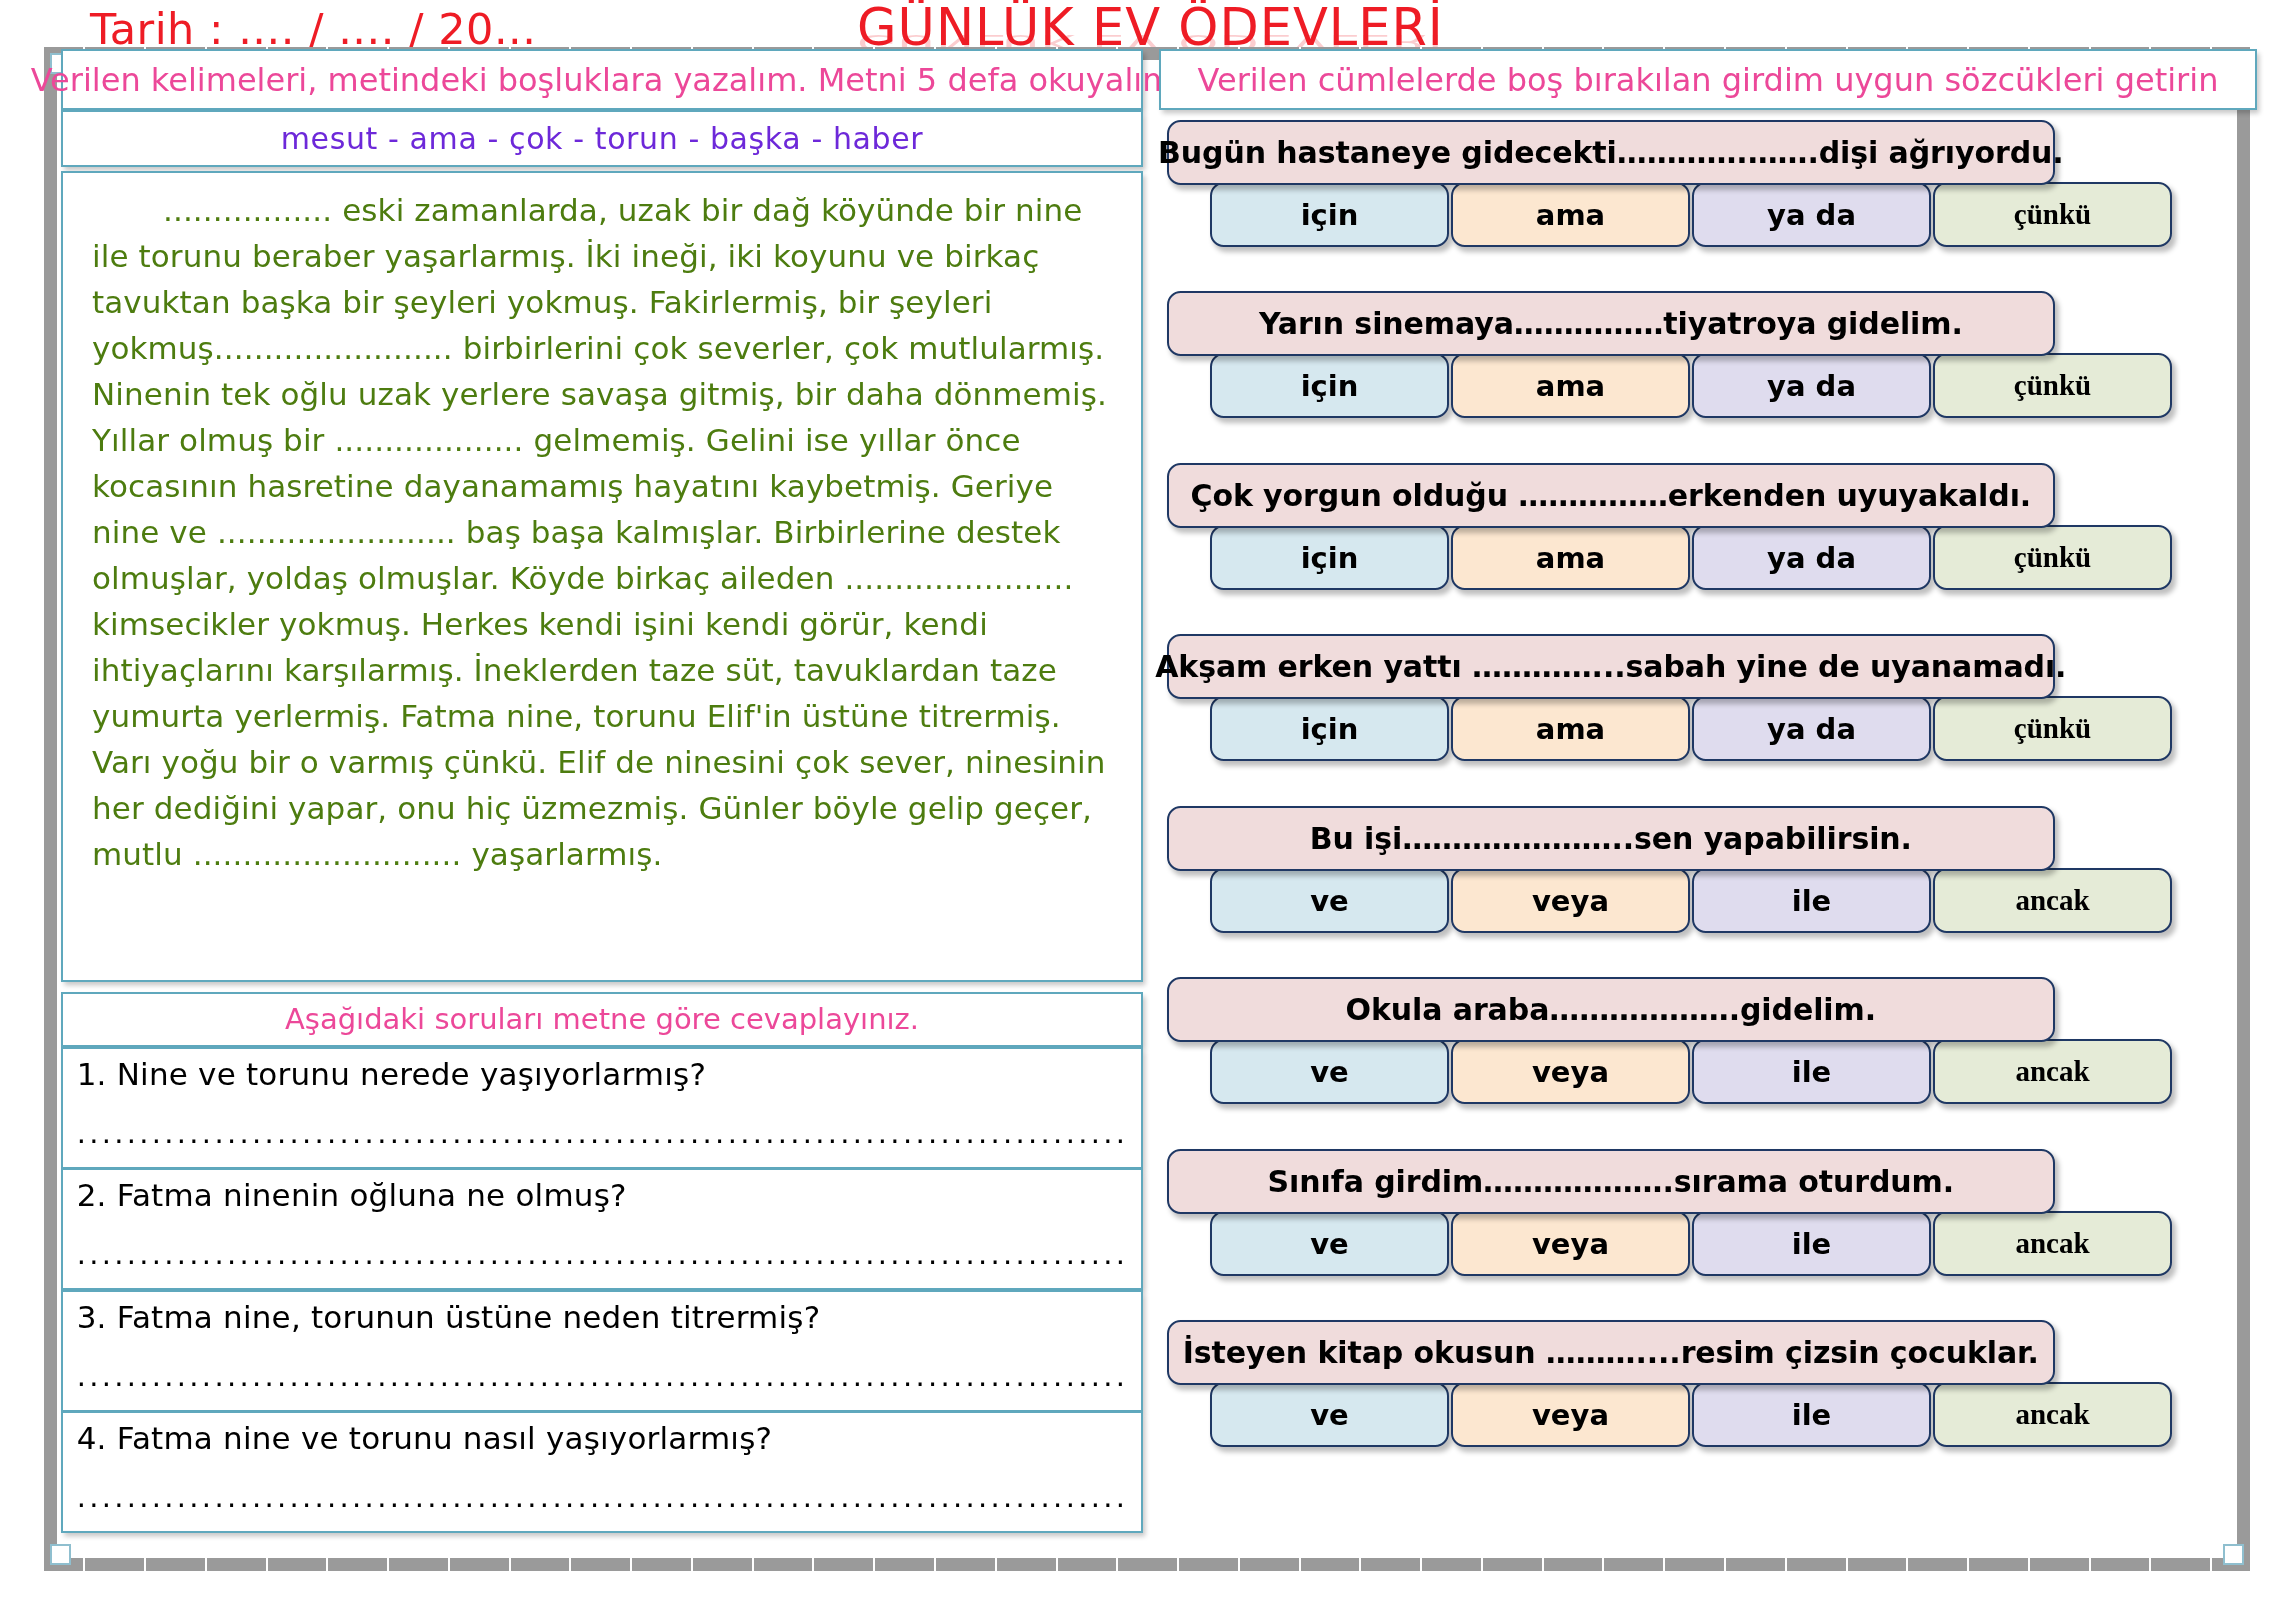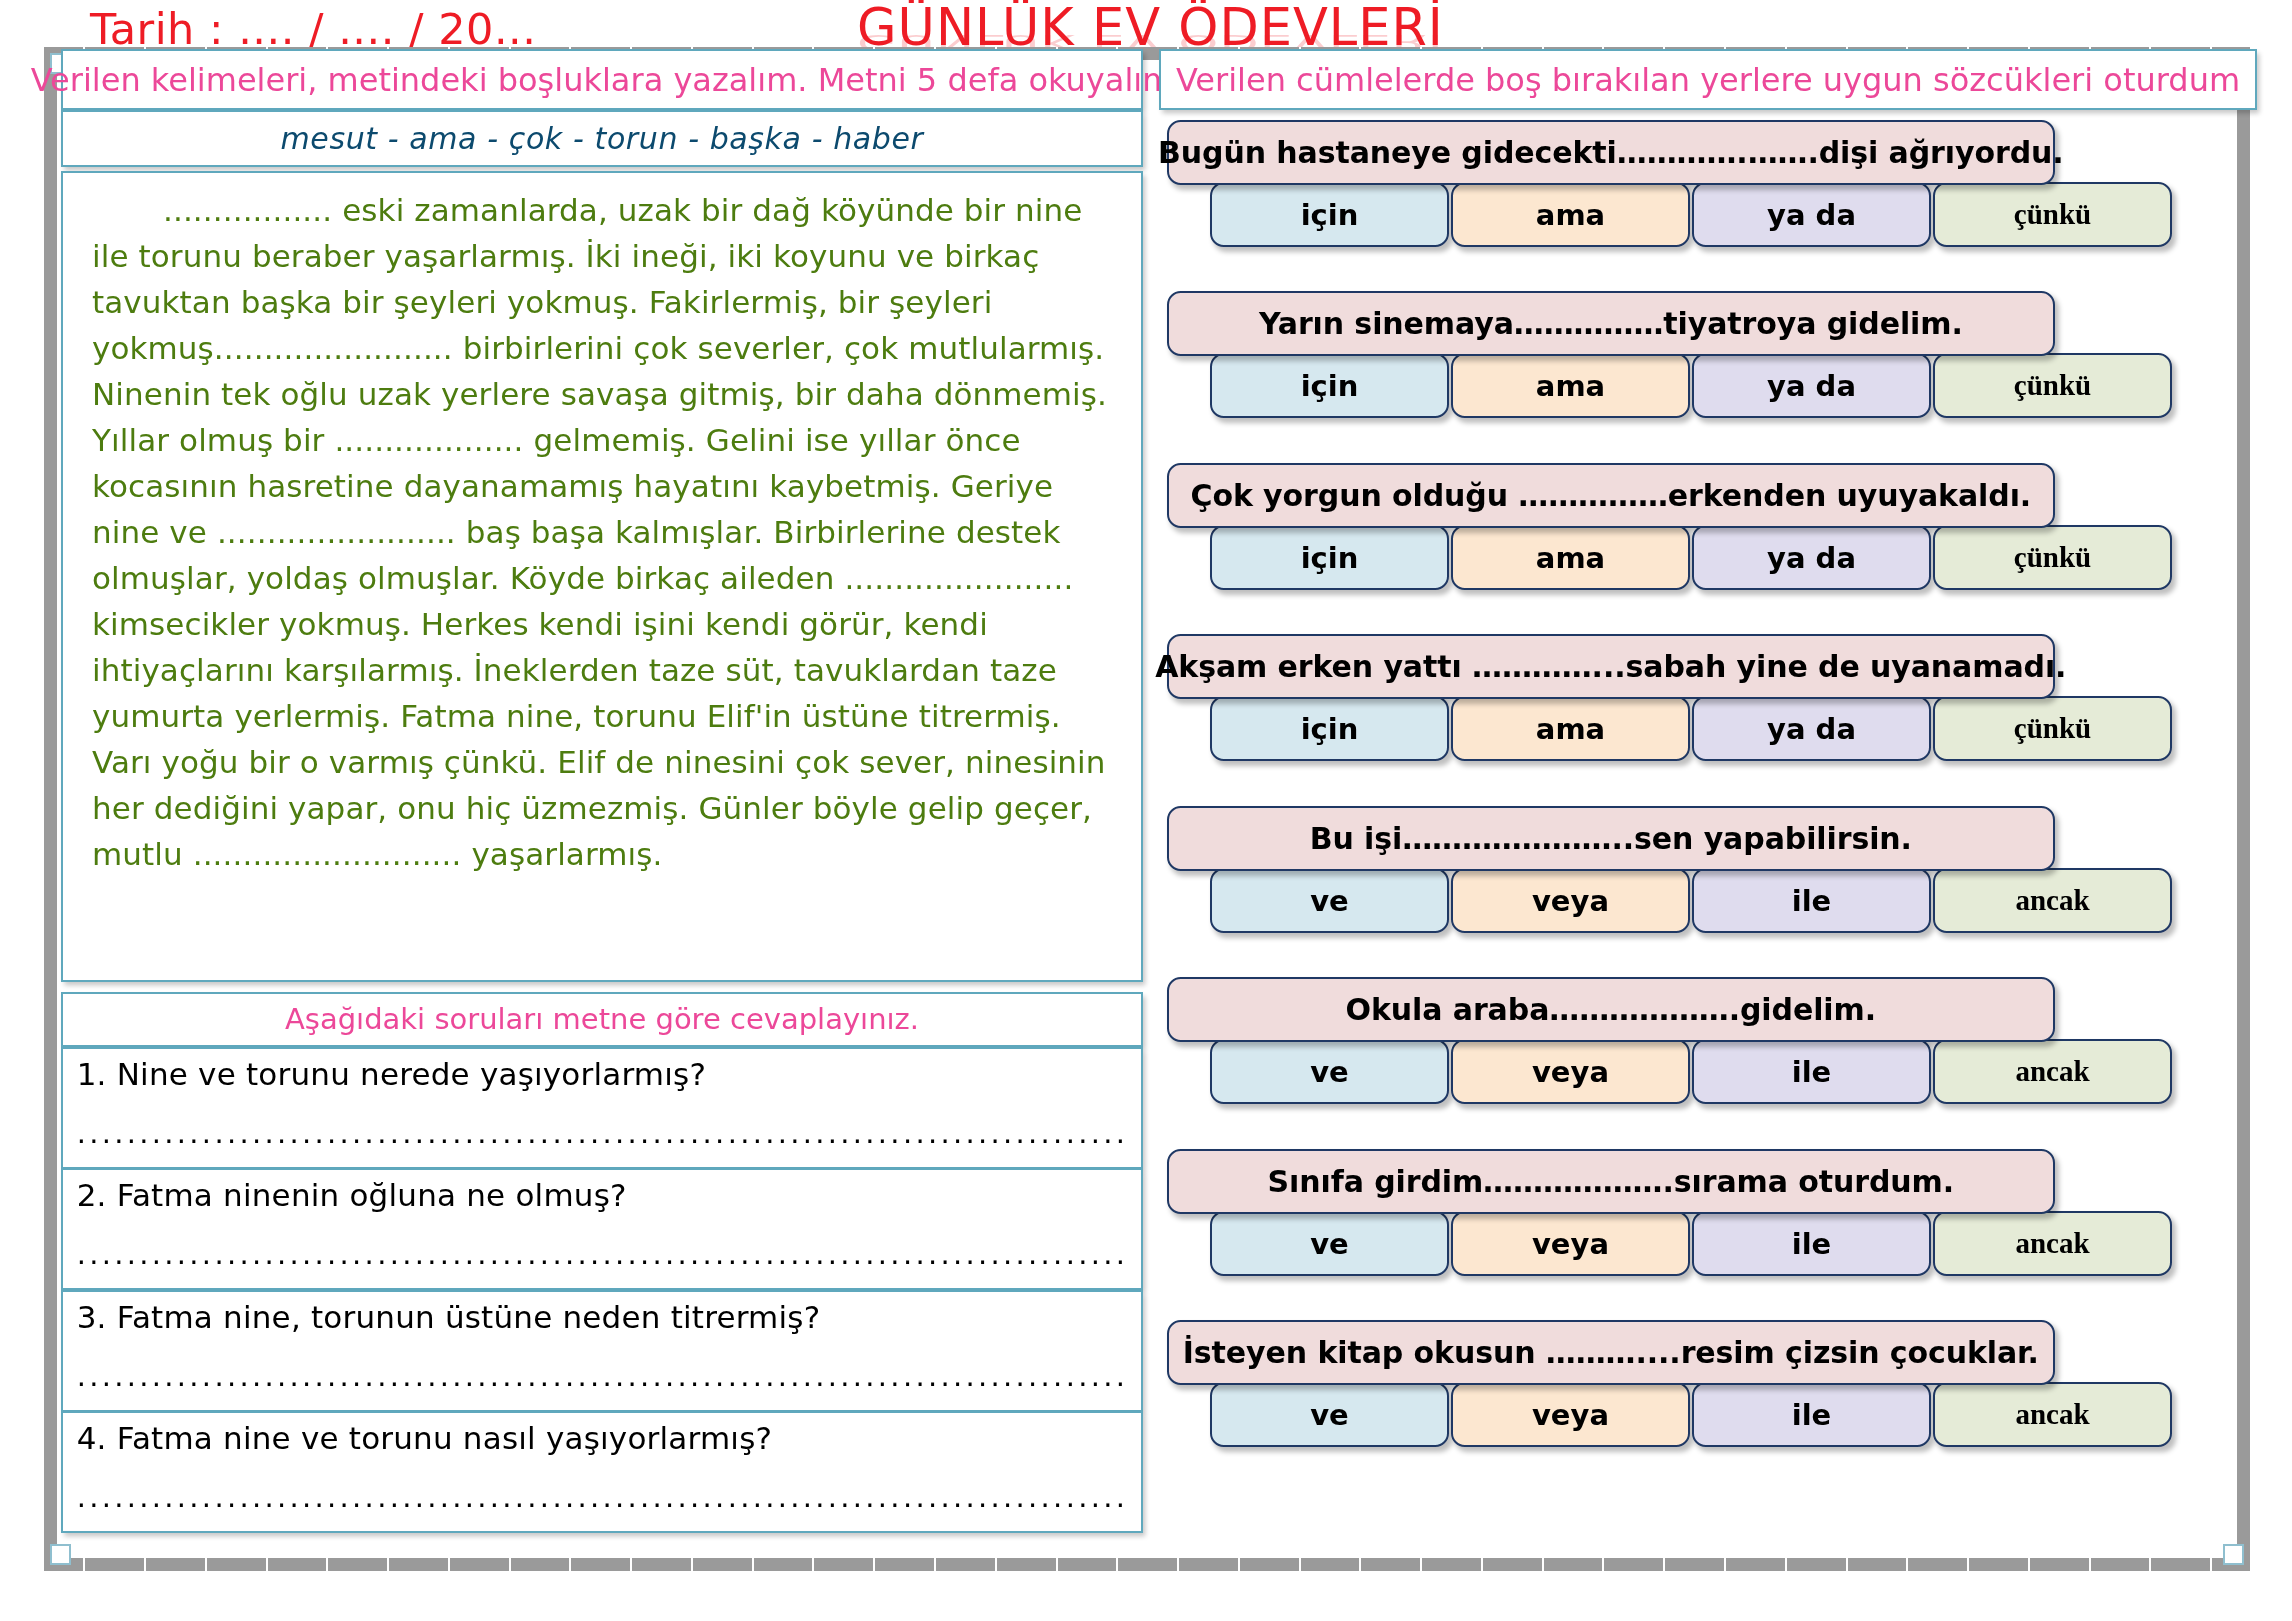--- a/index.html
+++ b/index.html
@@ -135,24 +135,23 @@
   .wordbank {
     position: absolute;
     left: 0; top: 61px;
     width: 1082px;
     height: 57px;
     display: flex; align-items: center; justify-content: center;
   }
   .wordbank-text {
     font-family: "DejaVu Sans", sans-serif;
     font-size: 30px;
-    color: #0c4a6e;
+    color: #6d28d9;
     letter-spacing: 0.6px;
     white-space: nowrap;
-    font-style: italic;
   }
 
   .story-box {
     position: absolute;
     left: 0; top: 122px;
     width: 1082px;
     height: 811px;
     padding: 13.7px 29px 9.8px 29px;
   }
   .story-text {
@@ -397,21 +396,21 @@
   <div class="q-item q-item-4 tealbox">
     <div class="q-text">4. Fatma nine ve torunu nasıl yaşıyorlarmış?</div>
     <div class="q-dots">..................................................................................................</div>
   </div>
 
 </div>
 
 <div class="col-right">
 
   <div class="right-heading tealbox">
-    <div class="heading-red">Verilen cümlelerde boş bırakılan yerlere uygun sözcükleri oturdum</div>
+    <div class="heading-red">Verilen cümlelerde boş bırakılan girdim uygun sözcükleri getirin</div>
   </div>
 
   <div id="exercises-host">
       <div class="ex-group" style="top: 71px;">
         <div class="sentence-box">
           <div class="sentence-text">Bugün hastaneye gidecekti………….…….dişi ağrıyordu.</div>
         </div>
         <div class="options-row">
           <div class="opt c0">için</div>
           <div class="opt c1">ama</div>

